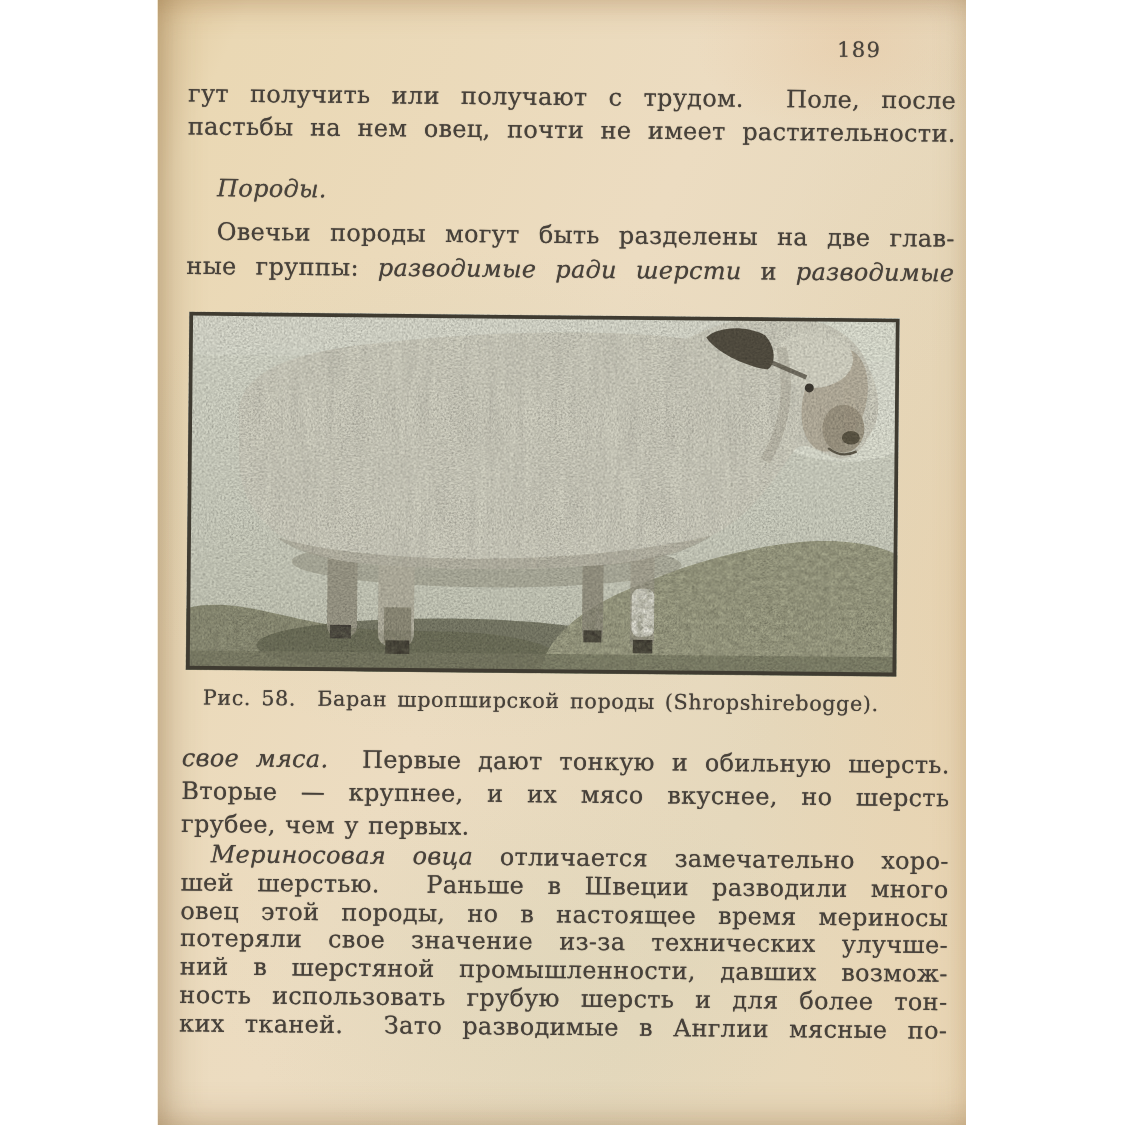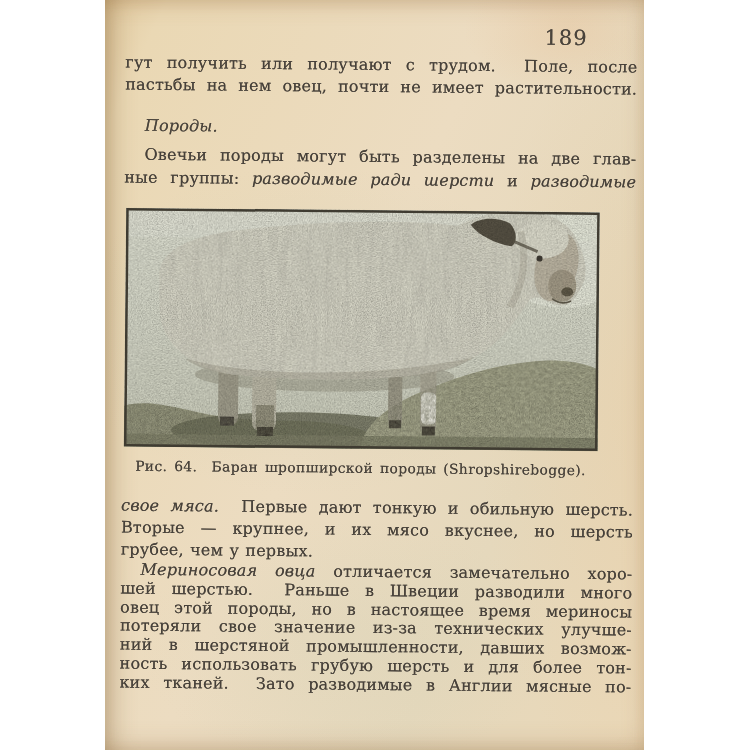--- a/index.html
+++ b/index.html
@@ -22,21 +22,21 @@
   }
   .tilt{position:absolute;left:0;top:0;width:539px;height:750px;transform:rotate(.55deg);transform-origin:60px 0;}
 
   .ln{position:relative;white-space:pre-wrap;color:#47413a;font-size:16px;letter-spacing:.2px;word-spacing:1px;
       text-shadow:0 0 .6px rgba(71,65,58,.8);}
   .j{text-align:justify;text-align-last:justify;}
   .block{position:absolute;left:21px;width:512px;}
   .ind{text-indent:20px;}
   .it{font-style:italic;}
 
-  #pagenum{position:absolute;top:22px;right:56px;font-size:21px;color:#4a443c;letter-spacing:1px;
+  #pagenum{position:absolute;top:22px;right:56px;font-size:14px;color:#4a443c;letter-spacing:1px;
            text-shadow:0 0 .6px rgba(74,68,60,.8);}
   #para1{top:52px;line-height:21.5px;}
   #heading{top:116px;left:41px;width:200px;font-style:italic;font-size:16px;color:#4a443c;}
   #para2{top:143px;line-height:23px;}
   #photo-wrap{position:absolute;left:23px;top:208px;width:474px;height:239px;}
   #caption{top:458px;left:23px;width:474px;text-align:center;text-align-last:center;font-size:13.8px;letter-spacing:.4px;word-spacing:2px;}
   #para3{top:495px;line-height:21.8px;}
   #para4{top:561px;line-height:18.8px;}
 </style>
 </head>
@@ -135,21 +135,21 @@
               </g>
             </g>
 
             <rect x="0" y="0" width="474" height="239" clip-path="url(#grassClip)" filter="url(#grassTex)" opacity=".55"></rect>
             <rect x="0" y="0" width="474" height="239" filter="url(#grainF)" opacity=".35"></rect>
             <rect x="1.5" y="1.5" width="471" height="236" fill="none" stroke="#3f3b31" stroke-width="2.5"></rect>
           </g>
         </svg>
       </div>
 
-      <div class="block ln" id="caption"><span>Рис. 64.</span><span> </span><span>Баран шропширской породы (Shropshirebogge).</span></div>
+      <div class="block ln" id="caption"><span>Рис. 58.</span><span> </span><span>Баран шропширской породы (Shropshirebogge).</span></div>
 
       <div class="block" id="para3">
         <div class="ln j"><span class="it">свое мяса.</span><span>  Первые дают тонкую и обильную шерсть.</span></div>
         <div class="ln j">Вторые — крупнее, и их мясо вкуснее, но шерсть</div>
         <div class="ln">грубее, чем у первых.</div>
       </div>
 
       <div class="block" id="para4">
         <div class="ln j ind"><span class="it">Мериносовая овца</span><span> отличается замечательно хоро-</span></div>
         <div class="ln j">шей шерстью.  Раньше в Швеции разводили много</div>

